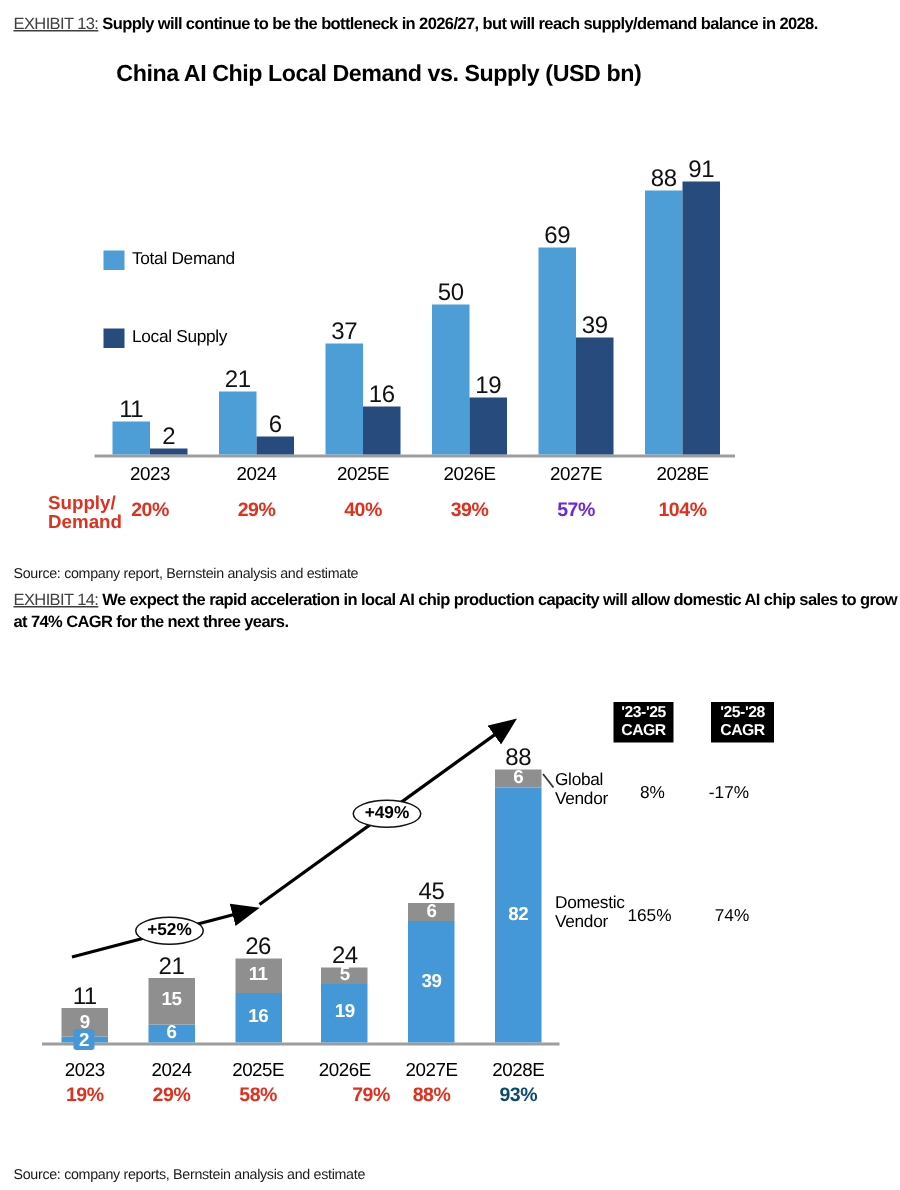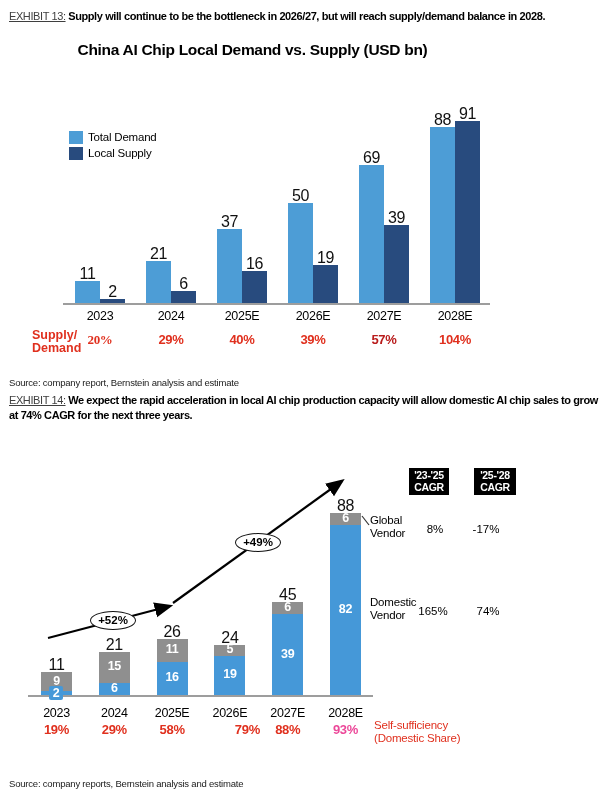--- a/index.html
+++ b/index.html
@@ -9,21 +9,21 @@
     font-family:"Liberation Sans","DejaVu Sans",sans-serif; color:#000;
     overflow:hidden;
   }
   .abs { position:absolute; }
   .exhibit-head { font-size:11px; letter-spacing:-0.4px; line-height:14.5px; color:#000; }
   .exhibit-head .exlabel { font-weight:400; color:#3f3f3f;text-decoration:underline; }
   .exhibit-head .exheadline { font-weight:700; }
   .nowrap { white-space:nowrap; }
   .chart-title { font-size:15.5px; font-weight:700; letter-spacing:-0.3px; text-align:center; }
   .source-note { font-size:9.5px; letter-spacing:-0.2px; color:#1a1a1a; }
-  .legend-row { display:flex; align-items:center; height:16px; }
+  .legend-row { display:flex; align-items:center; height:16px;margin-top:36px; }
   .legend-swatch { width:14px; height:13px; margin-right:5px; flex:0 0 auto; }
   .legend-text { font-size:11.5px; letter-spacing:-0.2px; }
   .bar { position:absolute; }
   .vlab { position:absolute; font-size:16px; letter-spacing:-0.3px; text-align:center; color:#111; }
   .xlab { position:absolute; font-size:12.5px; letter-spacing:-0.3px; text-align:center; color:#000; }
   .pct { position:absolute; font-size:13px; font-weight:700; letter-spacing:-0.3px; text-align:center; }
   .axis { position:absolute; height:2px; background:#9d9d9d; }
   .ratio-label { font-size:12.5px; font-weight:700; line-height:13px; white-space:pre-line; }
   .seglab { position:absolute; font-size:12.5px; font-weight:700; color:#fff; text-align:center; letter-spacing:-0.3px; }
   .badge {
@@ -64,21 +64,21 @@
     </div>
 
     <div class="axis" style="left: 63px; top: 303px; width: 427px; background: rgb(157, 157, 157);"></div>
     <div class="abs ratio-label" id="ratioLab" style="left: 32px; top: 329px; width: 52px; color: rgb(224, 48, 30);">Supply/
 Demand</div>
   <div class="bar" style="left: 75px; top: 281px; width: 25px; height: 22px; background: rgb(77, 157, 214);"></div>
       <div class="bar" style="left: 100px; top: 299px; width: 25px; height: 4px; background: rgb(40, 75, 126);"></div>
       <div class="vlab" style="left: 65.5px; top: 265px; width: 44px;">11</div>
       <div class="vlab" style="left: 90.5px; top: 283px; width: 44px;">2</div>
       <div class="xlab" style="left: 70px; top: 309px; width: 60px;">2023</div>
-      <div class="pct" style="left: 70px; top: 332px; width: 60px; color: rgb(224, 48, 30); font-family: Liberation Serif, serif;">20%</div>
+      <div class="pct" style="left: 70px; top: 332px; width: 60px; color: rgb(224, 48, 30);">20%</div>
       <div class="bar" style="left: 146px; top: 261px; width: 25px; height: 42px; background: rgb(77, 157, 214);"></div>
       <div class="bar" style="left: 171px; top: 291px; width: 25px; height: 12px; background: rgb(40, 75, 126);"></div>
       <div class="vlab" style="left: 136.5px; top: 245px; width: 44px;">21</div>
       <div class="vlab" style="left: 161.5px; top: 275px; width: 44px;">6</div>
       <div class="xlab" style="left: 141px; top: 309px; width: 60px;">2024</div>
       <div class="pct" style="left: 141px; top: 332px; width: 60px; color: rgb(224, 48, 30);">29%</div>
       <div class="bar" style="left: 217px; top: 229px; width: 25px; height: 74px; background: rgb(77, 157, 214);"></div>
       <div class="bar" style="left: 242px; top: 271px; width: 25px; height: 32px; background: rgb(40, 75, 126);"></div>
       <div class="vlab" style="left: 207.5px; top: 213px; width: 44px;">37</div>
       <div class="vlab" style="left: 232.5px; top: 255px; width: 44px;">16</div>
@@ -88,21 +88,21 @@
       <div class="bar" style="left: 313px; top: 265px; width: 25px; height: 38px; background: rgb(40, 75, 126);"></div>
       <div class="vlab" style="left: 278.5px; top: 187px; width: 44px;">50</div>
       <div class="vlab" style="left: 303.5px; top: 249px; width: 44px;">19</div>
       <div class="xlab" style="left: 283px; top: 309px; width: 60px;">2026E</div>
       <div class="pct" style="left: 283px; top: 332px; width: 60px; color: rgb(224, 48, 30);">39%</div>
       <div class="bar" style="left: 359px; top: 165px; width: 25px; height: 138px; background: rgb(77, 157, 214);"></div>
       <div class="bar" style="left: 384px; top: 225px; width: 25px; height: 78px; background: rgb(40, 75, 126);"></div>
       <div class="vlab" style="left: 349.5px; top: 149px; width: 44px;">69</div>
       <div class="vlab" style="left: 374.5px; top: 209px; width: 44px;">39</div>
       <div class="xlab" style="left: 354px; top: 309px; width: 60px;">2027E</div>
-      <div class="pct" style="left: 354px; top: 332px; width: 60px; color: #b91c1c;">57%</div>
+      <div class="pct" style="left: 354px; top: 332px; width: 60px; color: #6d28d9;">57%</div>
       <div class="bar" style="left: 430px; top: 127px; width: 25px; height: 176px; background: rgb(77, 157, 214);"></div>
       <div class="bar" style="left: 455px; top: 121px; width: 25px; height: 182px; background: rgb(40, 75, 126);"></div>
       <div class="vlab" style="left: 420.5px; top: 111px; width: 44px;">88</div>
       <div class="vlab" style="left: 445.5px; top: 105px; width: 44px;">91</div>
       <div class="xlab" style="left: 425px; top: 309px; width: 60px;">2028E</div>
       <div class="pct" style="left: 425px; top: 332px; width: 60px; color: rgb(224, 48, 30);">104%</div>
     </div>
 
   <div class="abs source-note" style="left:9px; top:377px;">Source: company report, Bernstein analysis and estimate</div>
 
@@ -137,22 +137,20 @@
       <div>CAGR</div>
     </div>
     <div class="cagr-rowlab" style="left:370px; top:124px; width:48px;">Global Vendor</div>
     <div class="cagr-val" style="left:415px; top:133px; width:40px;">8%</div>
     <div class="cagr-val" style="left:466px; top:133px; width:40px;">-17%</div>
     <div class="cagr-rowlab" style="left:370px; top:206px; width:60px;">Domestic Vendor</div>
     <div class="cagr-val" style="left:413px; top:215px; width:40px;">165%</div>
     <div class="cagr-val" style="left:468px; top:215px; width:40px;">74%</div>
 
     <div class="axis" style="left: 28px; top: 305px; width: 345px; background: rgb(157, 157, 157);"></div>
-    <div class="selfsuff" id="selfSuffLab" style="left: 374px; top: 329px; width: 100px; color: rgb(224, 48, 30);">Self-sufficiency
-(Domestic Share)</div>
   <div class="bar" style="left: 41px; top: 300.86px; width: 31px; height: 4.14px; background: rgb(69, 152, 216);"></div>
       <div class="bar" style="left: 41px; top: 282.23px; width: 31px; height: 18.63px; background: rgb(143, 143, 143);"></div>
       <div class="seglab" style="left: 49px; top: 296px; width: 14px; height: 14px; line-height: 14px; background: rgb(69, 152, 216); border-radius: 2px;">2</div>
       <div class="seglab" style="left: 34.5px; top: 283.545px; width: 44px;">9</div>
       <div class="vlab" style="left: 34.5px; top: 266.23px; width: 44px;">11</div>
       <div class="xlab" style="left: 26.5px; top: 316px; width: 60px;">2023</div>
       <div class="pct" style="left: 26.5px; top: 332px; width: 60px; color: rgb(224, 48, 30);">19%</div>
       <div class="bar" style="left: 98.8px; top: 292.58px; width: 31px; height: 12.42px; background: rgb(69, 152, 216);"></div>
       <div class="bar" style="left: 98.8px; top: 261.53px; width: 31px; height: 31.05px; background: rgb(143, 143, 143);"></div>
       <div class="seglab" style="left: 92.3px; top: 290.79px; width: 44px;">6</div>
@@ -180,18 +178,18 @@
       <div class="seglab" style="left: 265.7px; top: 210.06px; width: 44px;">6</div>
       <div class="vlab" style="left: 265.7px; top: 195.85px; width: 44px;">45</div>
       <div class="xlab" style="left: 257.7px; top: 316px; width: 60px;">2027E</div>
       <div class="pct" style="left: 257.7px; top: 332px; width: 60px; color: rgb(224, 48, 30);">88%</div>
       <div class="bar" style="left: 330px; top: 135.26px; width: 31px; height: 169.74px; background: rgb(69, 152, 216);"></div>
       <div class="bar" style="left: 330px; top: 122.84px; width: 31px; height: 12.42px; background: rgb(143, 143, 143);"></div>
       <div class="seglab" style="left: 323.5px; top: 212.13px; width: 44px;">82</div>
       <div class="seglab" style="left: 323.5px; top: 121.05px; width: 44px;">6</div>
       <div class="vlab" style="left: 323.5px; top: 106.84px; width: 44px;">88</div>
       <div class="xlab" style="left: 315.5px; top: 316px; width: 60px;">2028E</div>
-      <div class="pct" style="left: 315.5px; top: 332px; width: 60px; color: #ec4899;">93%</div>
+      <div class="pct" style="left: 315.5px; top: 332px; width: 60px; color: #0c4a6e;">93%</div>
     </div>
 
   <div class="abs source-note" style="left:9px; top:778px;">Source: company reports, Bernstein analysis and estimate</div>
 
 </div>
 
 </body></html>

